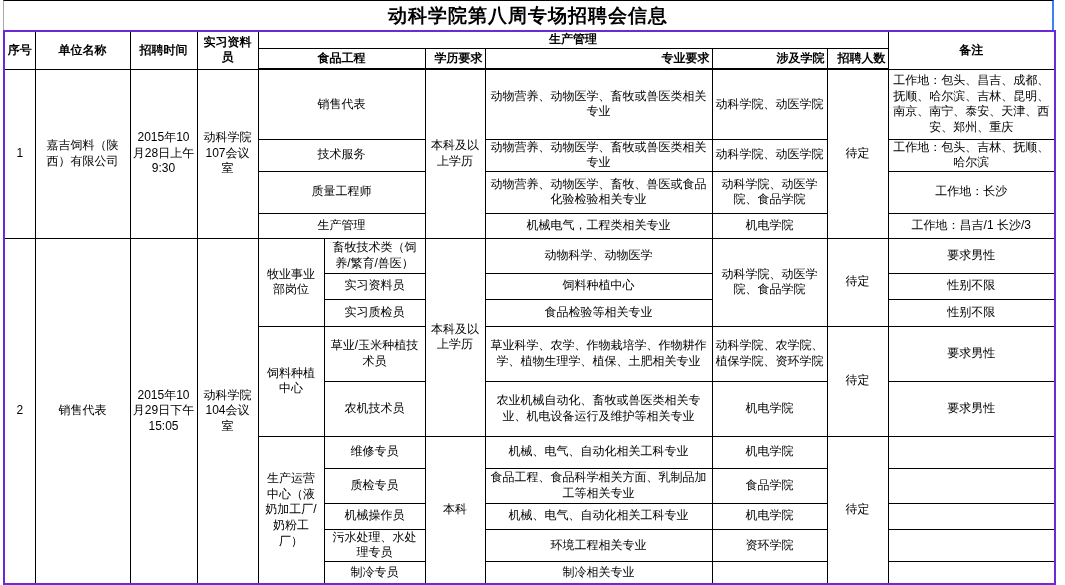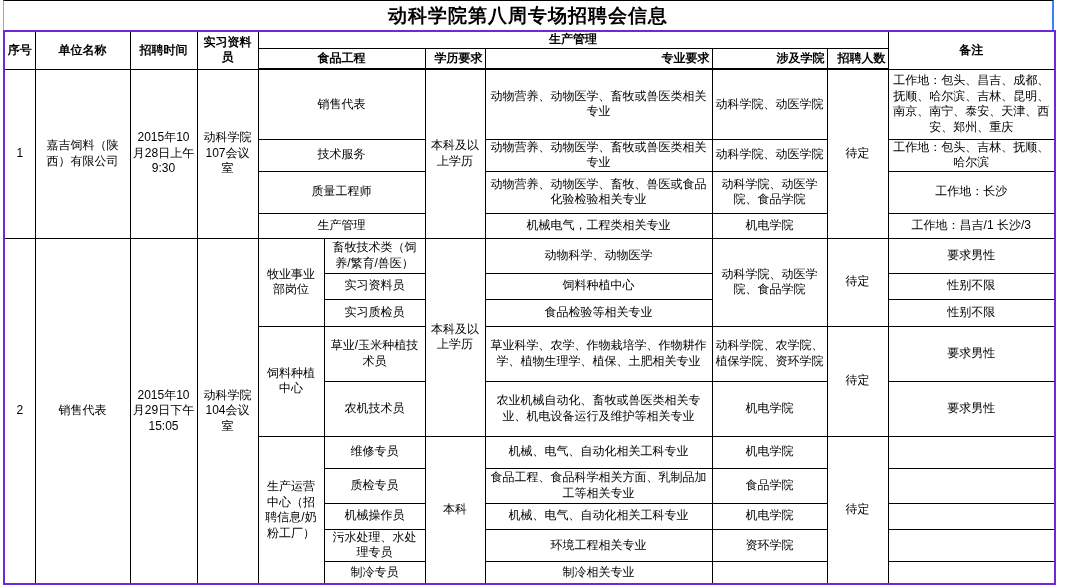--- a/index.html
+++ b/index.html
@@ -142,21 +142,21 @@
     </tr>
 
     <tr style="height:55px">
       <td class="job">农机技术员</td>
       <td>农业机械自动化、畜牧或兽医类相关专业、机电设备运行及维护等相关专业</td>
       <td>机电学院</td>
       <td>要求男性</td>
     </tr>
 
     <tr style="height:32px">
-      <td rowspan="5" class="cat">生产运营中心（招聘信息/奶粉工厂）</td>
+      <td rowspan="5" class="cat">生产运营中心（液奶加工厂/奶粉工厂）</td>
       <td class="job">维修专员</td>
       <td rowspan="5">本科</td>
       <td>机械、电气、自动化相关工科专业</td>
       <td>机电学院</td>
       <td rowspan="5">待定</td>
       <td></td>
     </tr>
 
     <tr style="height:35px">
       <td class="job">质检专员</td>

